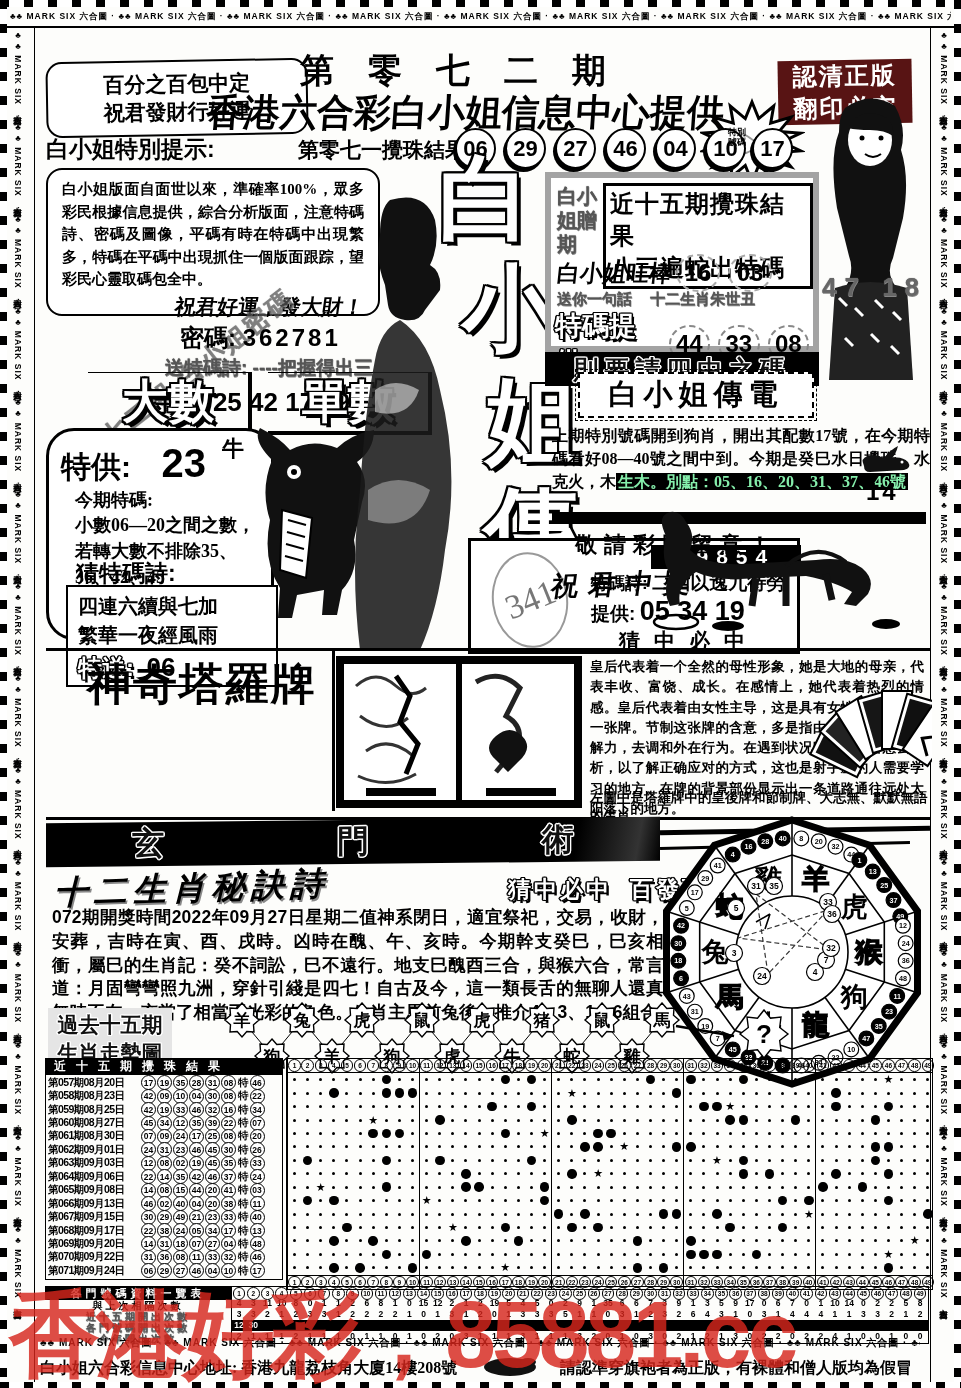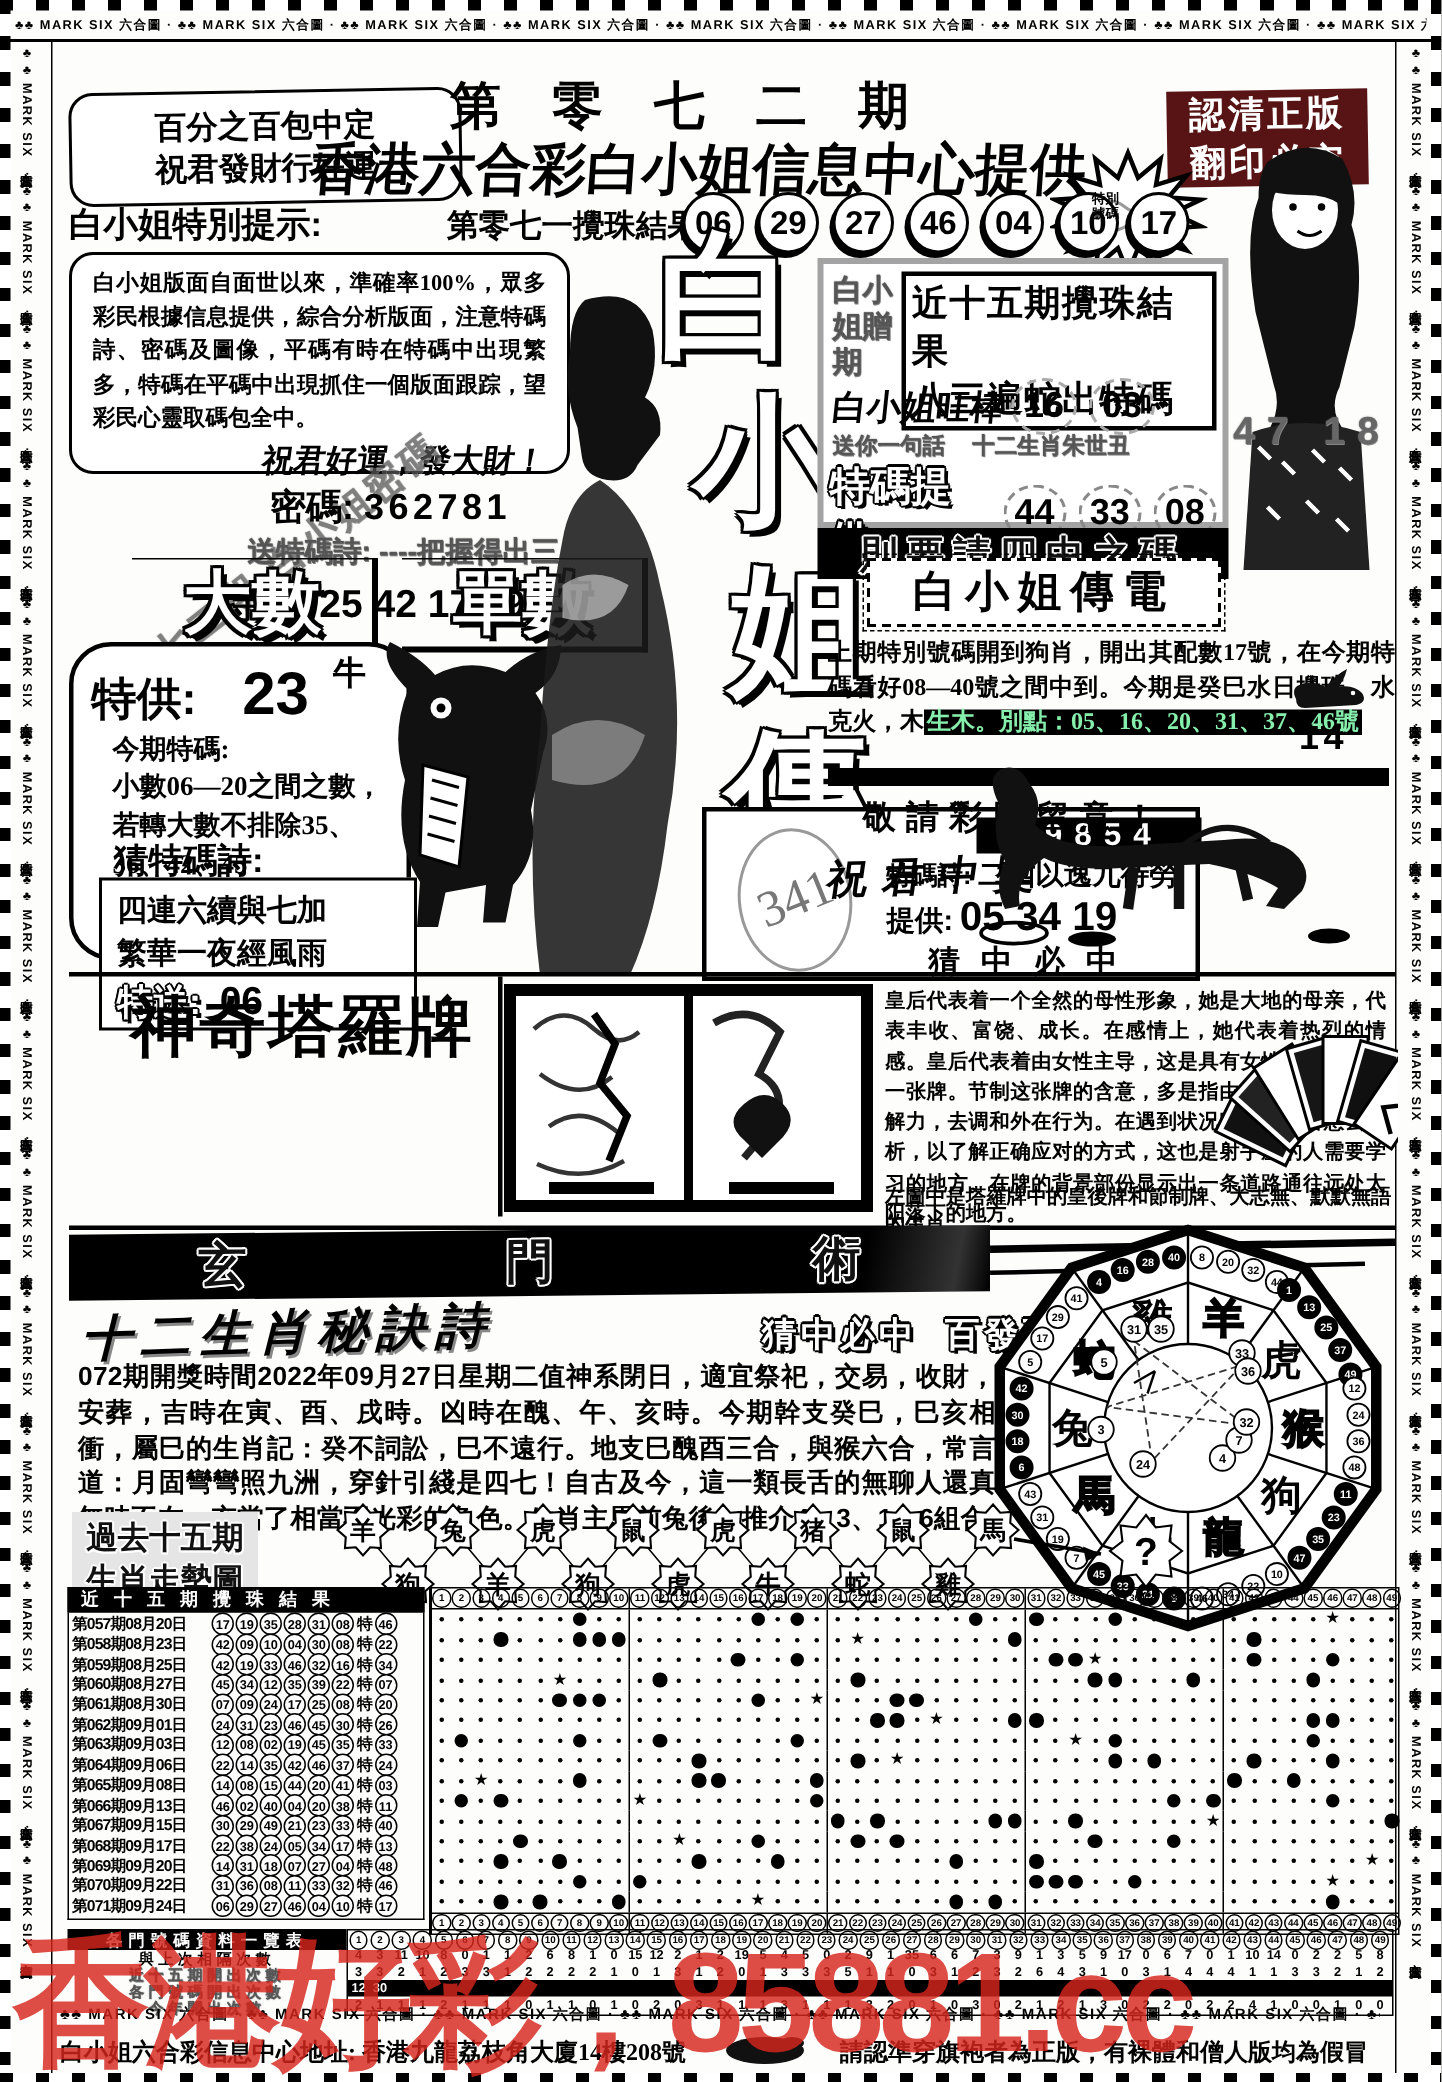--- a/index.html
+++ b/index.html
@@ -193,21 +193,21 @@
     <div>
       <span class="b" style="font-size:19px;">提供:</span>
       <span class="b" style="font-size:27px;">05  34  19</span>
     </div>
     <div class="b serif" style="font-size:21px;letter-spacing:14px;text-align:center;">猜中必中</div>
   </div>
   <div class="abs ctr" style="left:492px;top:552px;width:72px;height:92px;border:2px solid #999;border-radius:50%;transform:rotate(-8deg);">
     <span class="serif" style="font-size:34px;color:#777;transform:rotate(-14deg);">341</span>
   </div>
 
-  <div class="abs" style="left:545px;top:172px;width:274px;height:180px;border:4px solid #a3a3a3;box-sizing:border-box;background:#fff;">
+  <div class="abs" style="left:545px;top:172px;width:274px;height:180px;border:6px solid #a3a3a3;box-sizing:border-box;background:#fff;">
     <div class="abs fuzzy b serif" style="left:6px;top:6px;width:40px;font-size:20px;line-height:1.2;">白小姐贈期</div>
     <div class="abs" style="left:52px;top:5px;width:210px;border:3px solid #000;padding:2px 4px;box-sizing:border-box;">
       <div class="b" style="font-size:24px;letter-spacing:1px;">近十五期攪珠結果</div>
       <div class="b" style="font-size:24px;letter-spacing:1px;">八三遍蛇出特碼</div>
     </div>
     <div class="abs" style="left:6px;top:76px;display:flex;align-items:center;">
       <span class="b serif" style="font-size:23px;transform:skewX(-6deg);">白小姐旺棒</span>
       <span class="dash-ball" style="border-color:#aaa;">16</span>
       <span class="dash-ball" style="border-color:#aaa;">03</span>
     </div>

